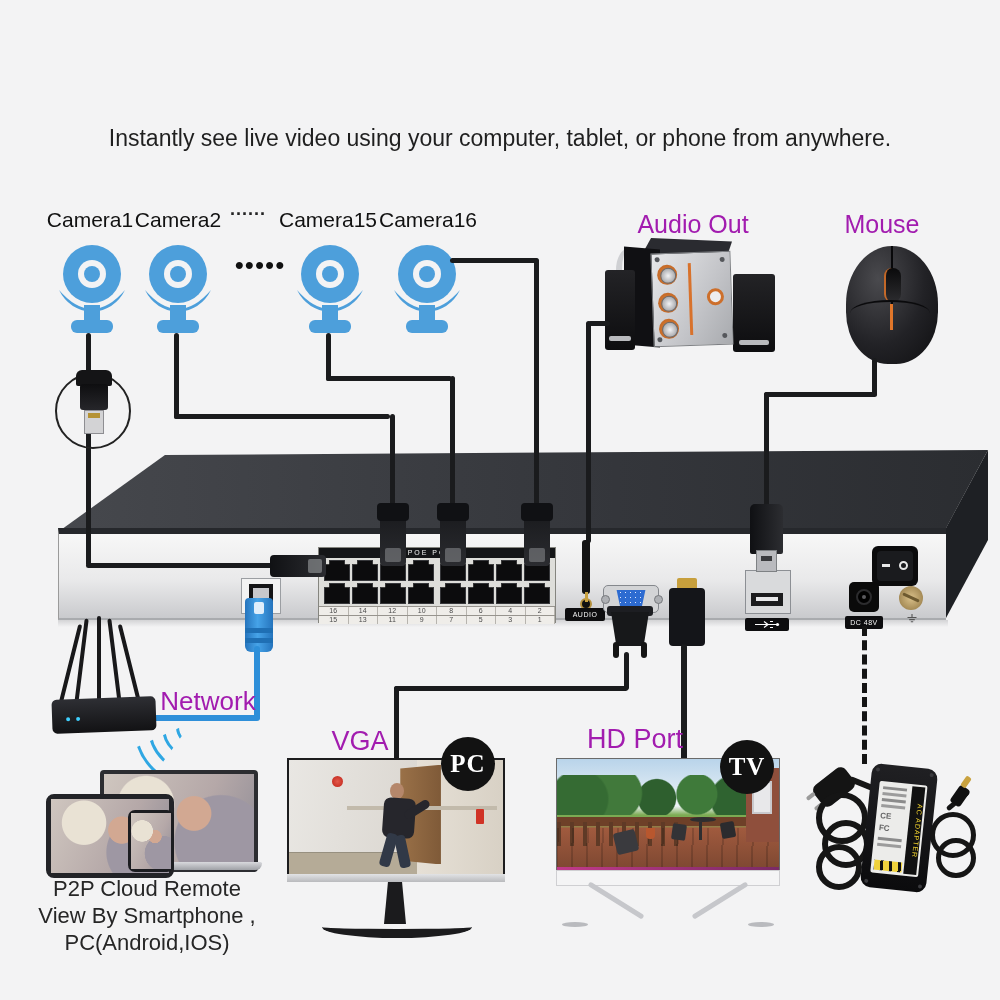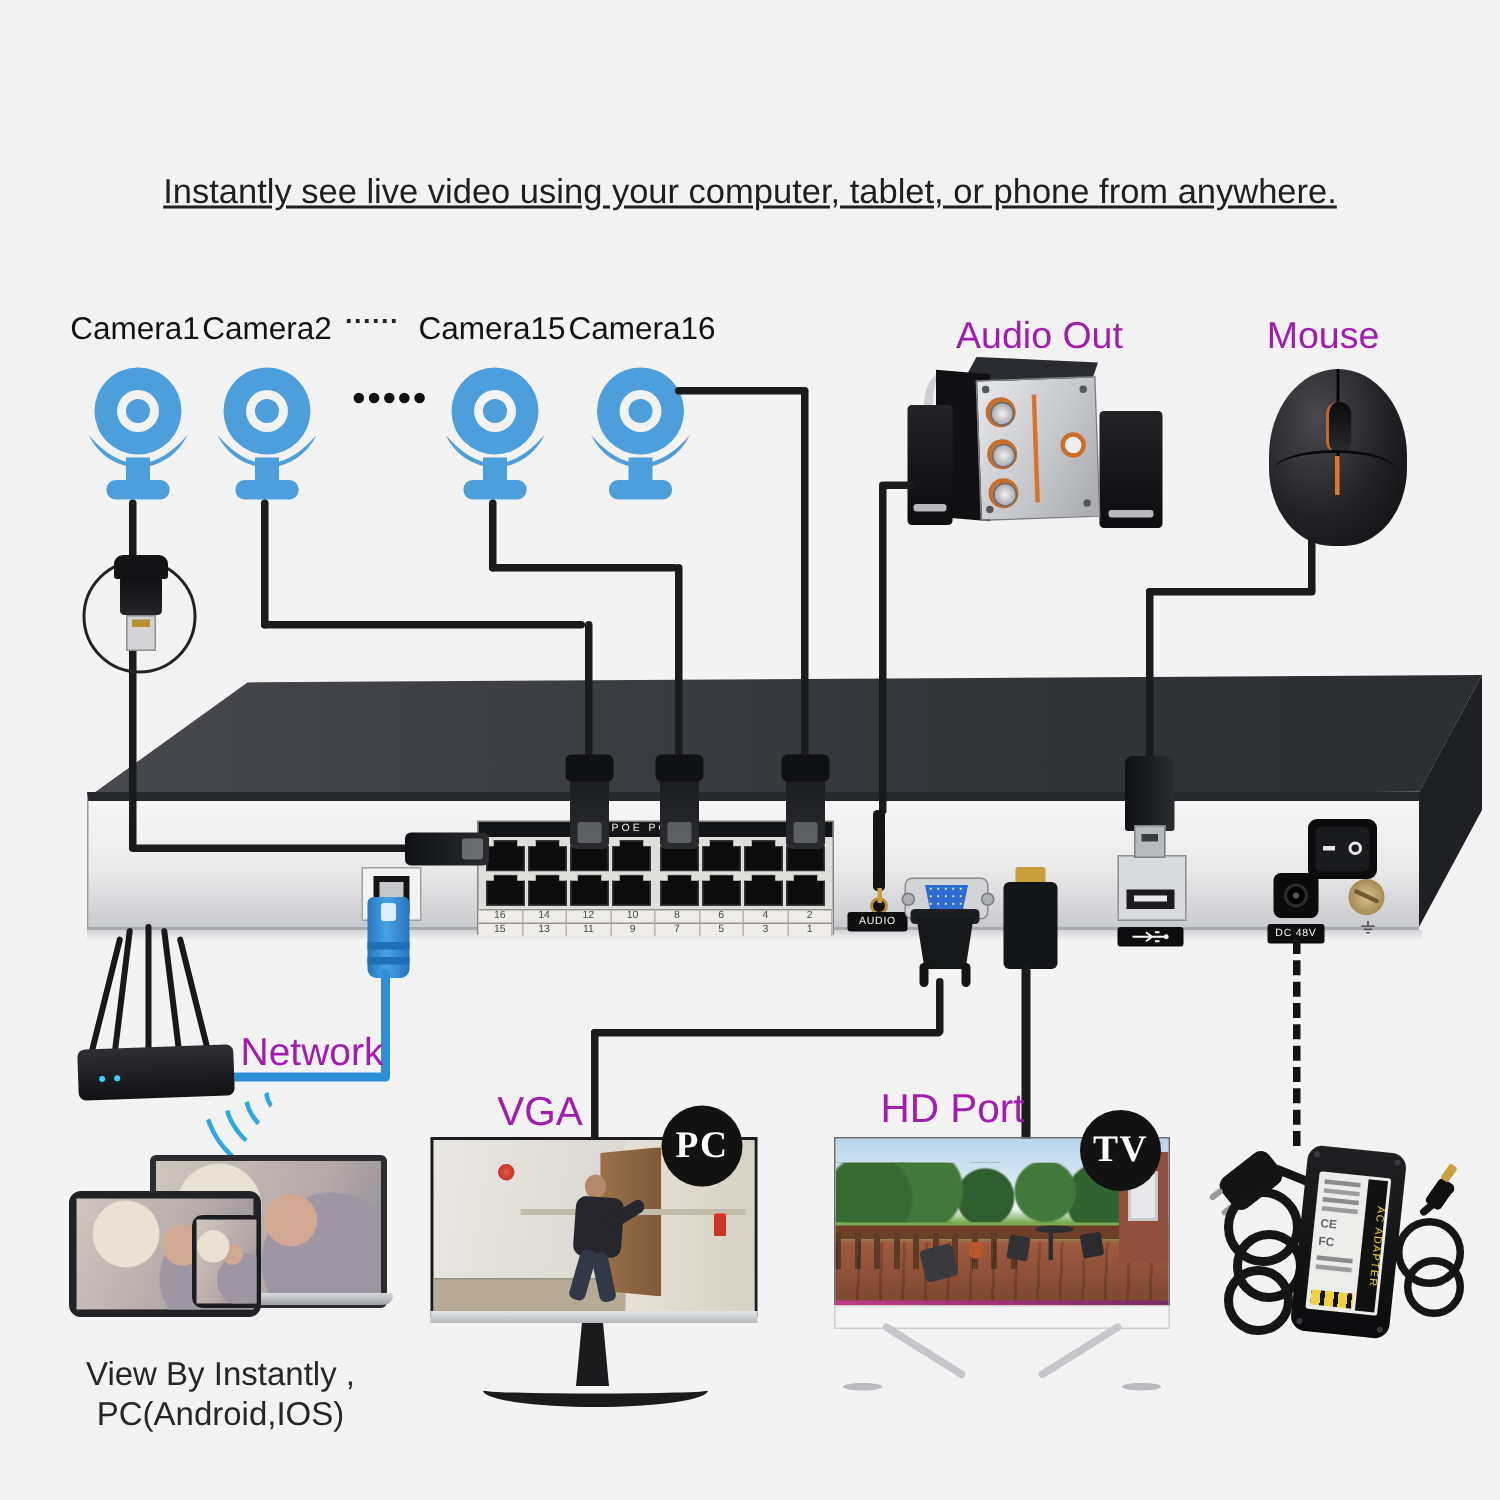--- a/index.html
+++ b/index.html
@@ -55,21 +55,21 @@
      radial-gradient(circle at 60% 42%,#d2a892 0 16%,transparent 17%),
      radial-gradient(circle at 78% 72%,#9e97a3 0 34%,transparent 35%),
      linear-gradient(115deg,#cfc6bf,#b5a8a8 60%,#8f8c96);}
   .wifi{position:absolute;border:3.5px solid #2fa7e3;border-radius:50%;}
 </style>
 </head>
 <body>
 
 <div id="canvas">
 
-  <div class="abs sub ctr" style="top:114px;text-decoration:underline;">Instantly see live video using your computer, tablet, or phone from anywhere.</div>
+  <div class="abs sub ctr" style="top:125px;">Instantly see live video using your computer, tablet, or phone from anywhere.</div>
 
   <div class="abs lbl-sm ctr" style="left:30px;top:208px;width:120px;">Camera1</div>
   <div class="abs lbl-sm ctr" style="left:118px;top:208px;width:120px;">Camera2</div>
   <div class="abs ctr" style="left:222px;top:204px;width:52px;font-size:18px;font-weight:bold;">······</div>
   <div class="abs lbl-sm ctr" style="left:268px;top:208px;width:120px;">Camera15</div>
   <div class="abs lbl-sm ctr" style="left:368px;top:208px;width:120px;">Camera16</div>
   <div class="abs ctr" style="left:224px;top:250px;width:72px;font-size:26px;letter-spacing:1px;color:#111;">•••••</div>
 
   <svg class="abs camwrap" style="left:56px;top:243px;" viewBox="0 0 72 92">
     <circle cx="36" cy="31" r="29" fill="#4d9fdb"></circle>
@@ -316,21 +316,22 @@
     <div class="photo"></div>
   </div>
   <div class="abs" style="left:90px;top:862px;width:172px;height:8px;background:linear-gradient(#d8d9dd,#9fa1a6);border-radius:2px 2px 8px 8px;"></div>
   <div class="abs" style="left:46px;top:794px;width:118px;height:74px;border:5px solid #222327;border-radius:8px;background:#000;">
     <div class="photo"></div>
   </div>
   <div class="abs" style="left:128px;top:810px;width:40px;height:56px;border:3px solid #1c1d21;border-radius:7px;background:#000;">
     <div class="photo"></div>
   </div>
 
-  <div class="abs ctr" style="left:32px;top:903px;width:230px;font-size:22px;color:#262626;">View By Instantly ,</div>
+  <div class="abs ctr" style="left:32px;top:876px;width:230px;font-size:22px;color:#262626;">P2P Cloud Remote</div>
+  <div class="abs ctr" style="left:32px;top:903px;width:230px;font-size:22px;color:#262626;">View By Smartphone ,</div>
   <div class="abs ctr" style="left:32px;top:930px;width:230px;font-size:22px;color:#262626;">PC(Android,IOS)</div>
 
   <div class="abs lbl ctr" style="left:318px;top:726px;width:84px;font-size:27px;">VGA</div>
   <div class="scene" style="left:287px;top:758px;width:214px;height:116px;border:2px solid #1c1c1e;background:linear-gradient(100deg,#e9e7e3,#dcd8d2 55%,#cfc9c0);">
     <div class="abs" style="left:0;bottom:0;width:100%;height:20%;background:#b5ab97;border-top:1px solid #979080;"></div>
     <div class="abs" style="right:0;top:0;width:40%;height:100%;background:linear-gradient(90deg,#e6e0d6,#d8d1c5);"></div>
     <div class="abs" style="left:52%;top:4%;width:19%;height:86%;background:linear-gradient(90deg,#9a7148,#7f5a38);clip-path:polygon(0 4%,100% 0,100% 100%,0 96%);"></div>
     <div class="abs" style="right:3%;top:40%;width:70%;height:4px;background:#c2baab;"></div>
     <div class="abs" style="left:20%;top:14%;width:11px;height:11px;border-radius:50%;background:radial-gradient(#e2584a,#c02318);"></div>
     <div class="abs" style="right:9%;top:42%;width:8px;height:15px;background:#d03326;border-radius:1px;"></div>

